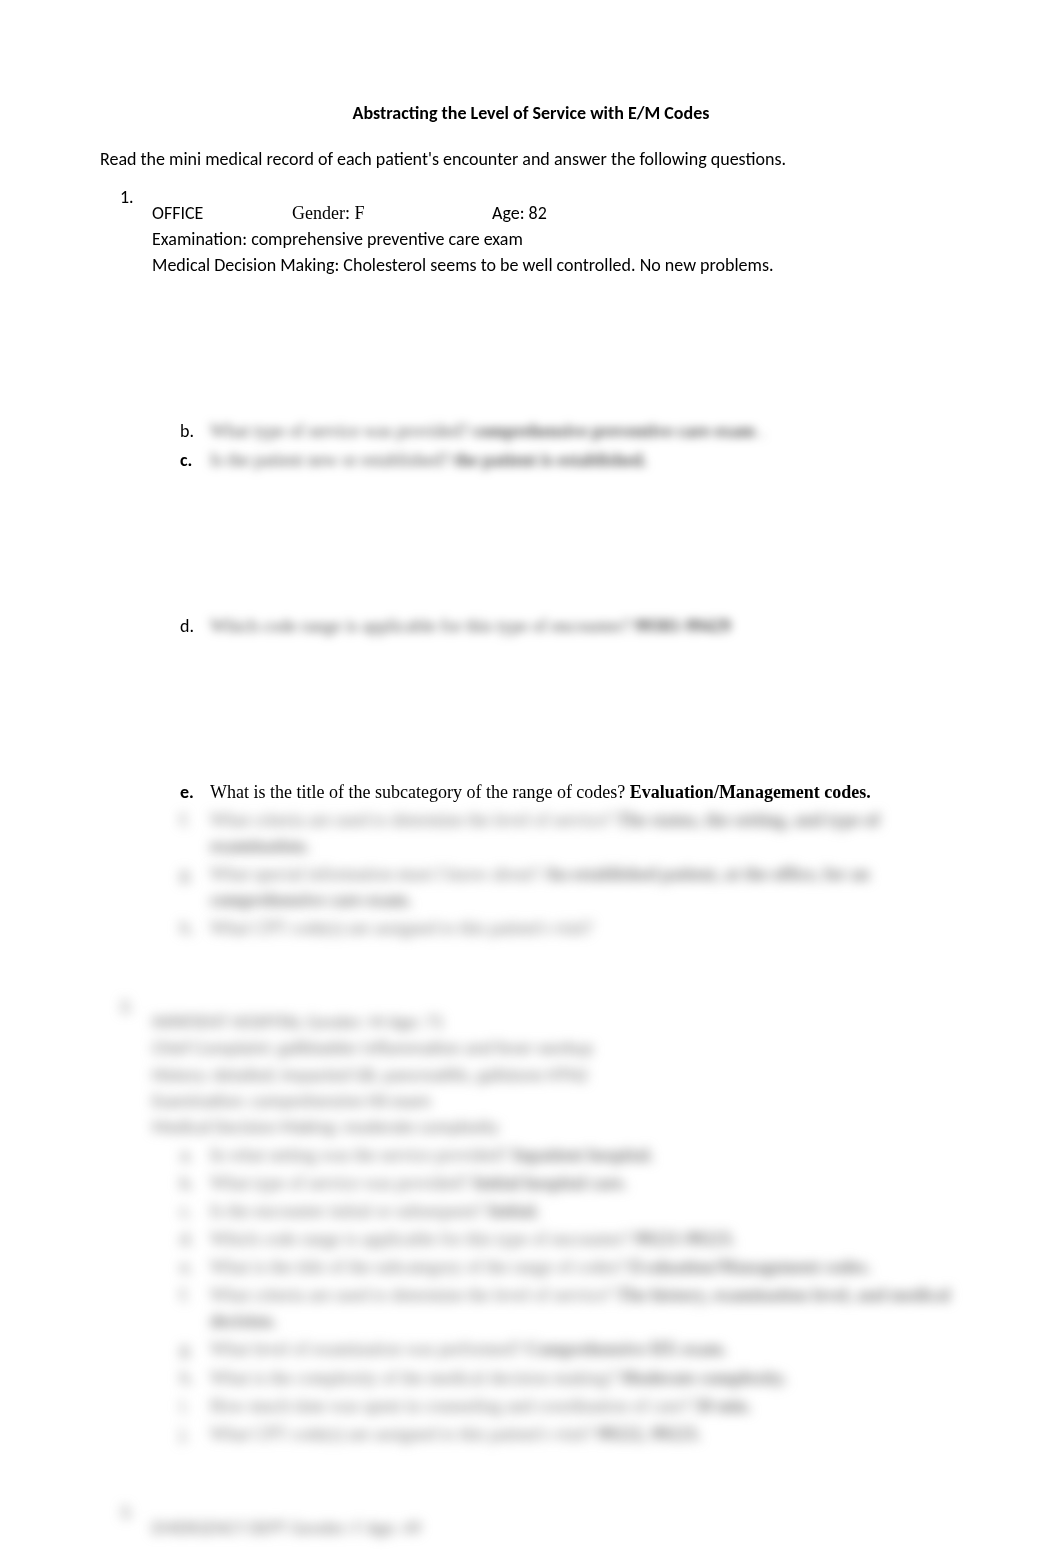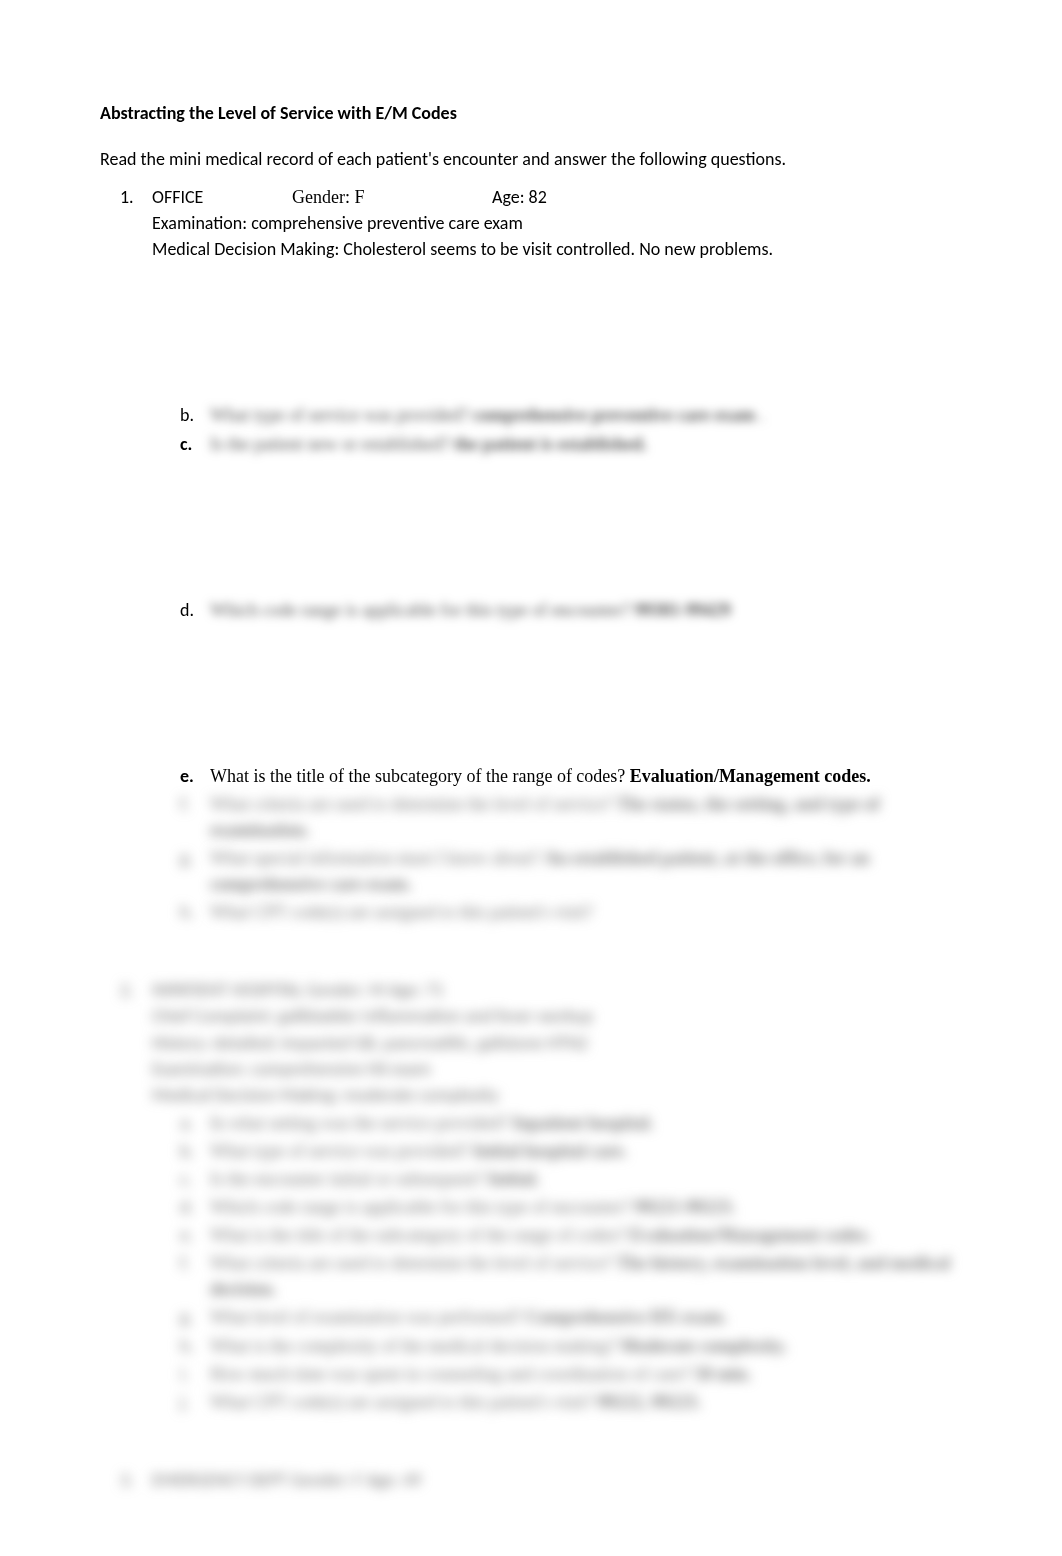--- a/index.html
+++ b/index.html
@@ -10,38 +10,40 @@
     body {
       font-family: Calibri, Arial, sans-serif;
       font-size: 18px;
       color: #000;
       background: #fff;
       width: 1062px;
       padding: 100px 100px 50px 100px;
       line-height: 1.45;
     }
     .title {
+      text-align: center;
       font-weight: bold;
       margin-bottom: 20px;
     }
     .instructions {
       margin-bottom: 12px;
     }
     .question-block {
       padding-left: 20px;
     }
     .q-num-row {
       display: flex;
     }
     .q-num {
       width: 32px;
       flex-shrink: 0;
     }
     .q-body {
       flex: 1;
+      margin-top: 16px;
     }
     .header-line {
       display: flex;
     }
     .hdr-office { width: 140px; }
     .hdr-gender { width: 200px; font-family: Liberation Serif, serif; }
     .hdr-age { }
     .info-line {
       display: block;
     }
@@ -101,21 +103,21 @@
 <div class="question-block">
   <div class="q-num-row">
     <div class="q-num">1.</div>
     <div class="q-body">
       <div class="header-line">
         <span class="hdr-office">OFFICE</span>
         <span class="hdr-gender">Gender: F</span>
         <span class="hdr-age">Age: 82</span>
       </div>
       <div class="info-line">Examination: comprehensive preventive care exam</div>
-      <div class="info-line">Medical Decision Making: Cholesterol seems to be visit controlled. No new problems.</div>
+      <div class="info-line">Medical Decision Making: Cholesterol seems to be well controlled. No new problems.</div>
 
       <div class="sub-list">
         <div class="sub-item gap-b">
           <div class="sub-letter">b.</div>
           <div class="sub-content blurred">
             <span>What type of service was provided?  </span>
             <span class="answer">comprehensive preventive care exam</span>
             <span> .</span>
           </div>
         </div>

